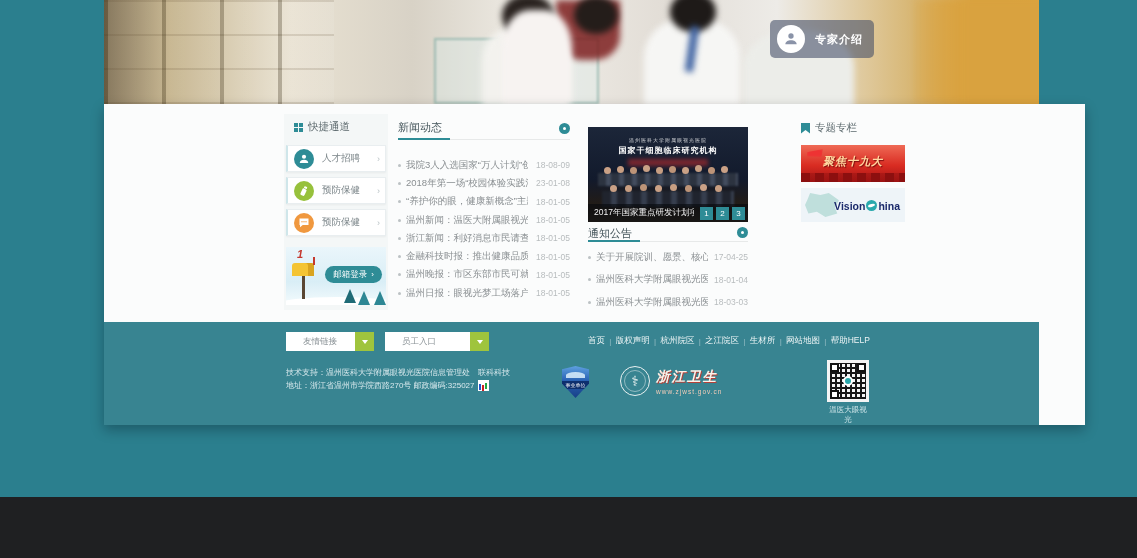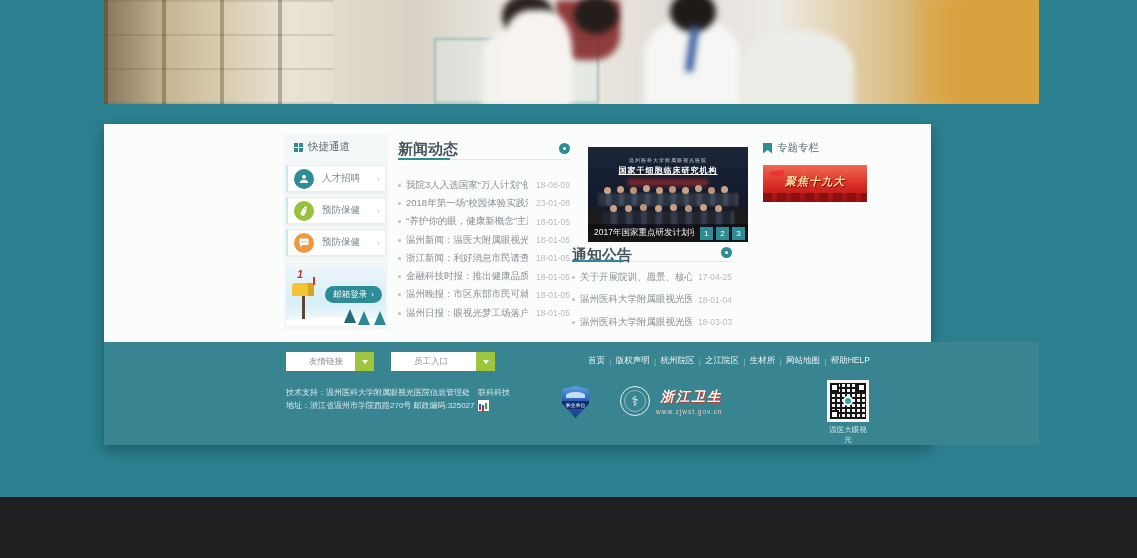--- a/index.html
+++ b/index.html
@@ -27,22 +27,22 @@
   .b-wall  { left:810px; top:0; width:130px; height:104px; background:linear-gradient(90deg,rgba(217,160,61,.2),#d9a23f 40%); }
 
   .expert-btn { position:absolute; left:666px; top:20px; width:104px; height:38px; border-radius:5px;
     background:rgba(66,76,102,.58); display:flex; align-items:center; cursor:pointer; }
   .eb-circle { width:28px; height:28px; border-radius:50%; background:#fff; margin-left:7px;
     display:flex; align-items:center; justify-content:center; }
   .eb-circle svg { width:16px; height:16px; fill:#8a93a8; }
   .eb-label { color:#fff; font-size:11px; font-weight:bold; margin-left:10px; letter-spacing:1px; }
 
   
-  .card { position:absolute; left:104px; top:104px; width:827px; height:321px; background:#FBFCFC;
-    box-shadow:0 5px 12px rgba(0,10,20,.30);margin-top:20px; }
+  .card { position:absolute; left:104px; top:104px; width:981px; height:321px; background:#FBFCFC;
+    box-shadow:0 5px 12px rgba(0,10,20,.30); }
 
   
   .quick { position:absolute; left:180px; top:10px; width:104px; height:196px; background:#f4f7f7; }
   .q-head { position:absolute; left:10px; top:6px; display:flex; align-items:center; }
   .grid-icon { width:9px; height:9px; position:relative; margin-right:5px; }
   .grid-icon::before { content:""; position:absolute; width:4px; height:4px; background:#2E8C96;
     box-shadow:5px 0 0 #2E8C96, 0 5px 0 #2E8C96, 5px 5px 0 #2E8C96; }
   .q-title { font-size:10.5px; color:#5d6a6e; }
   .q-item { position:absolute; left:2px; width:100px; height:27px; background:#fff;
     border:1px solid #e9eef0; border-left:2px solid #cfe6ea; box-shadow:0 1px 2px rgba(0,0,0,.05);
@@ -59,61 +59,61 @@
   .mail-pole { position:absolute; left:16px; top:26px; width:3px; height:26px; background:#5a4632; }
   .mail-box { position:absolute; left:6px; top:16px; width:22px; height:13px; background:#f4c433; border-radius:3px 3px 0 0; box-shadow:inset -6px 0 0 #d9a41f; }
   .mail-flag { position:absolute; left:27px; top:10px; width:2px; height:8px; background:#c5392f; }
   .flag1 { position:absolute; left:11px; top:1px; color:#c5392f; font-size:11px; font-weight:bold; font-style:italic; }
   .mail-btn { position:absolute; right:4px; top:19px; height:17px; padding:1px 8px; border-radius:9px;
     background:#2E8C96; color:#fff; font-size:8.5px; display:flex; align-items:center; gap:4px; cursor:pointer; }
   .mb-arrow { font-size:8px; }
 
   
   .sec-head { position:relative; height:20px; border-bottom:1px solid #e7e9e9; }
-  .sec-title { position:absolute; left:0; top:0; font-size:15px; font-weight:bold; color:#45555b; }
+  .sec-title { position:absolute; left:0; top:0; font-size:11px; font-weight:normal; color:#45555b; }
   .sec-underline { position:absolute; left:0; bottom:-1px; width:52px; height:2px; background:#2E8C96; }
   .more-icon { position:absolute; right:0; top:3px; width:11px; height:11px; border-radius:50%; background:#2E8C96; cursor:pointer; }
   .more-icon::after { content:""; position:absolute; left:4px; top:4px; width:3px; height:3px; background:#fff; border-radius:50%; }
 
   
   .news { position:absolute; left:294px; top:16px; width:172px; }
   .nlist { position:absolute; left:0; top:36px; width:172px; }
   .nrow { height:18.3px; display:flex; align-items:center; cursor:pointer; }
   .dot { width:3px; height:3px; border-radius:50%; background:#bcc2c4; margin-right:5px; flex:none; }
   .ntext { font-size:9.5px; color:#8a8f92; white-space:nowrap; overflow:hidden; max-width:122px; }
   .ndate { margin-left:auto; font-size:8.5px; color:#b8bcbe; }
 
   
   .carousel { position:absolute; left:484px; top:23px; width:160px; height:95px; overflow:hidden; cursor:pointer;
     background:linear-gradient(180deg,#1c2639 0%,#121a2c 55%,#241c14 85%,#3a2f22 100%); }
   .ph-line1 { position:absolute; top:10px; width:100%; text-align:center; font-size:5px; color:rgba(255,255,255,.75); letter-spacing:1px; }
-  .ph-line2 { position:absolute; top:18px; width:100%; text-align:center; font-size:8px; font-weight:bold; color:#fff; letter-spacing:1px;text-decoration:underline; }
+  .ph-line2 { position:absolute; top:18px; width:100%; text-align:center; font-size:8px; font-weight:bold; color:#fff; letter-spacing:1px; }
   .ph-red { position:absolute; top:32px; left:25%; width:50%; height:7px; background:rgba(205,45,45,.55); filter:blur(2px); }
   .heads { position:absolute; width:7px; height:7px; border-radius:50%; background:#caa186; }
   .heads.r1 { top:40px; left:16px; box-shadow:13px -1px 0 #c79e82,26px 0 0 #bd9478,39px -2px 0 #caa186,52px 0 0 #c79e82,65px -1px 0 #bd9478,78px 0 0 #caa186,91px -2px 0 #c79e82,104px 0 0 #bd9478,117px -1px 0 #caa186; }
   .heads.r2 { top:58px; left:22px; box-shadow:15px 0 0 #c79e82,30px -1px 0 #bd9478,45px 0 0 #caa186,60px -1px 0 #c79e82,75px 0 0 #bd9478,90px -1px 0 #caa186,105px 0 0 #c79e82; }
   .bodies1 { position:absolute; top:46px; left:10px; width:140px; height:13px; filter:blur(1px);
     background:repeating-linear-gradient(90deg,#2c3340 0 8px,#434c5e 8px 13px); }
   .bodies2 { position:absolute; top:64px; left:14px; width:132px; height:16px; filter:blur(1px);
     background:repeating-linear-gradient(90deg,#20242e 0 9px,#363e4e 9px 15px); }
   .cap-bar { position:absolute; left:0; bottom:0; width:100%; height:18px; background:rgba(8,10,16,.65);
     display:flex; align-items:center; padding:0 3px 0 6px; }
   .cap-text { font-size:8.5px; color:#f2f2f2; white-space:nowrap; overflow:hidden; max-width:100px; }
   .pgs { margin-left:auto; display:flex; gap:3px; }
   .pg { width:13px; height:13px; background:#2E8C96; color:#fff; font-size:8px; display:flex; align-items:center; justify-content:center; cursor:pointer; }
 
   
-  .notices { position:absolute; left:468px; top:122px; width:160px; }
+  .notices { position:absolute; left:484px; top:122px; width:160px; }
   .notices .sec-head { height:16px; }
   .tlist { position:absolute; left:0; top:20px; width:160px; }
   .trow { height:22.5px; display:flex; align-items:center; cursor:pointer; }
   .trow .ntext { max-width:112px; }
 
   
-  .special { position:absolute; left:659px; top:16px; width:104px; }
+  .special { position:absolute; left:697px; top:16px; width:104px; }
   .sp-head { display:flex; align-items:center; height:16px; }
   .bookmark-icon { width:9px; height:11px; background:#2E8C96; margin-right:5px;
     clip-path:polygon(0 0,100% 0,100% 100%,50% 68%,0 100%); }
   .sp-title { font-size:10.5px; color:#5d6a6e; }
   .sp-banner1 { position:relative; margin-top:9px; width:104px; height:37px; cursor:pointer; overflow:hidden;
     background:linear-gradient(180deg,#ef6a55 0%,#d92c22 55%,#a81414 100%); }
   .sp-banner1::before { content:""; position:absolute; left:0; bottom:0; width:100%; height:9px;
     background:repeating-linear-gradient(90deg,#8c0f0f 0 9px,rgba(140,15,15,.4) 9px 14px); }
   .sp-banner1::after { content:""; position:absolute; left:6px; top:4px; width:16px; height:8px; background:#e33; filter:blur(1px);
     clip-path:polygon(0 40%,100% 0,90% 100%,0 90%); }
@@ -124,22 +124,22 @@
   .cn-map { position:absolute; left:4px; top:5px; width:34px; height:24px; background:#bfdfdc;
     clip-path:polygon(15% 0,45% 8%,70% 0,100% 30%,88% 60%,95% 85%,60% 100%,35% 78%,10% 85%,0 50%,8% 25%); }
   .vc-text { font-size:10.5px; font-weight:bold; color:#1b2a6b; position:relative; }
   .globe-icon { display:inline-block; width:11px; height:11px; border-radius:50%; background:#2aa9ad; position:relative; top:1px; margin:0 1px; }
   .globe-icon::after { content:""; position:absolute; left:2px; top:4px; width:7px; height:3px; border-radius:50%; background:#fff; transform:rotate(-15deg); }
 
   
   .card-footer { position:absolute; left:0; top:218px; width:935px; height:103px; background:#388491; }
   .dd { position:absolute; top:10px; height:19px; background:#fff; display:flex; align-items:center; cursor:pointer; }
   .dd1 { left:182px; width:88px; }
-  .dd2 { left:287px; width:104px;gap:17px; }
-  .dd-label { flex:1; font-size:8.5px; color:#8a9296; padding-left:23px; }
+  .dd2 { left:281px; width:104px;gap:17px; }
+  .dd-label { flex:1; font-size:8.5px; color:#8a9296; padding-left:17px; }
   .dd-btn { width:19px; height:19px; background:#9FC43D; display:flex; align-items:center; justify-content:center; flex:none; }
   .dd-btn::after { content:""; width:0; height:0; border-left:3.5px solid transparent; border-right:3.5px solid transparent; border-top:4px solid #fff; }
 
   .f-nav { position:absolute; left:484px; top:13px; width:282px; display:flex; justify-content:space-between; align-items:center; }
   .f-link { font-size:8.5px; color:#ECF4F5; cursor:pointer; white-space:nowrap; }
   .f-sep { font-size:8px; color:rgba(255,255,255,.45); }
 
   .copyright { position:absolute; left:182px; top:44px; }
   .cp-line { font-size:8px; color:#D8E9ED; line-height:13px; white-space:nowrap; display:flex; align-items:center; gap:3px; }
   .counter-icon { display:inline-block; width:11px; height:11px; background:#fff; position:relative; flex:none; }
@@ -150,21 +150,21 @@
     background:linear-gradient(180deg,#5ea0e0 0%,#2a62b4 45%,#173f86 100%);
     clip-path:polygon(50% 0,100% 10%,100% 55%,50% 100%,0 55%,0 10%); }
   .shield-band { position:absolute; left:0; top:15px; width:100%; height:8px; background:#0e2f6e;
     text-align:center; font-size:5px; color:#fff; line-height:8px; letter-spacing:0; }
   .shield-badge::before { content:""; position:absolute; left:4px; top:6px; width:19px; height:6px; background:#dceefc; border-radius:50% 50% 0 0; opacity:.85; }
 
   .seal-badge { position:absolute; left:516px; top:44px; width:30px; height:30px; border:1.5px solid #e9f1f1; border-radius:50%;
     display:flex; align-items:center; justify-content:center; color:#e9f1f1; font-size:14px; cursor:pointer; }
   .seal-badge::after { content:""; position:absolute; inset:3px; border:1px solid rgba(233,241,241,.5); border-radius:50%; }
 
-  .callig-block { position:absolute; left:552px; top:46px; cursor:pointer;text-align:right; }
+  .callig-block { position:absolute; left:552px; top:46px; cursor:pointer; }
   .callig { font-size:13.5px; font-weight:bold; font-style:italic; color:#fdf3ea; letter-spacing:2px;
     text-shadow:1px 1px 0 #b2423a; font-family:"Liberation Serif","DejaVu Serif",serif; }
   .callig-url { font-size:6.5px; color:#f3cdb9; margin-top:2px; letter-spacing:1px; }
 
   .qr-block { position:absolute; left:722px; top:38px; width:44px; text-align:center; }
   .qr { position:relative; width:42px; height:42px; margin:0 auto; background:#f4f4f4; padding:2px; }
   .qr-pattern { position:absolute; inset:3px;
     background:repeating-linear-gradient(0deg,#161616 0 2px,transparent 2px 5px),
                repeating-linear-gradient(90deg,#161616 0 2px,#f4f4f4 2px 5px); }
   .qr .f { position:absolute; width:9px; height:9px; border:2px solid #111; background:#fff; }
@@ -184,20 +184,29 @@
     <div class="blob b-coat1"></div>
     <div class="blob b-hair1"></div>
     <div class="blob b-dress"></div>
     <div class="blob b-hair2"></div>
     <div class="blob b-coat2"></div>
     <div class="blob b-hair3"></div>
     <div class="blob b-lanyard"></div>
     <div class="blob b-coat3"></div>
     <div class="blob b-wall"></div>
 
+    <div class="expert-btn">
+      <span class="eb-circle">
+        <svg viewBox="0 0 24 24">
+            <circle cx="12" cy="7.5" r="4"></circle>
+            <path d="M3.5 20c0-4.2 4-6.3 8.5-6.3s8.5 2.1 8.5 6.3z"></path>
+          </svg>
+      </span>
+      <span class="eb-label">专家介绍</span>
+    </div>
   </div>
 
   <div class="card">
 
     <div class="quick">
       <div class="q-head">
         <span class="grid-icon"></span>
         <span class="q-title">快捷通道</span>
       </div>
       <div class="q-item" style="top:31px">
@@ -342,20 +351,24 @@
     </div>
 
     <div class="special">
       <div class="sp-head">
         <span class="bookmark-icon"></span>
         <span class="sp-title">专题专栏</span>
       </div>
       <div class="sp-banner1">
         <span class="sp-b1-label">聚焦十九大</span>
       </div>
+      <div class="sp-banner2">
+        <span class="cn-map"></span>
+        <span class="vc-text"><span>Vision</span><span class="globe-icon"></span><span>hina</span></span>
+      </div>
     </div>
 
     <div class="card-footer">
       <div class="dd dd1">
         <span class="dd-label">友情链接</span>
         <span class="dd-btn"></span>
       </div>
       <div class="dd dd2">
         <span class="dd-label">员工入口</span>
         <span class="dd-btn"></span>

